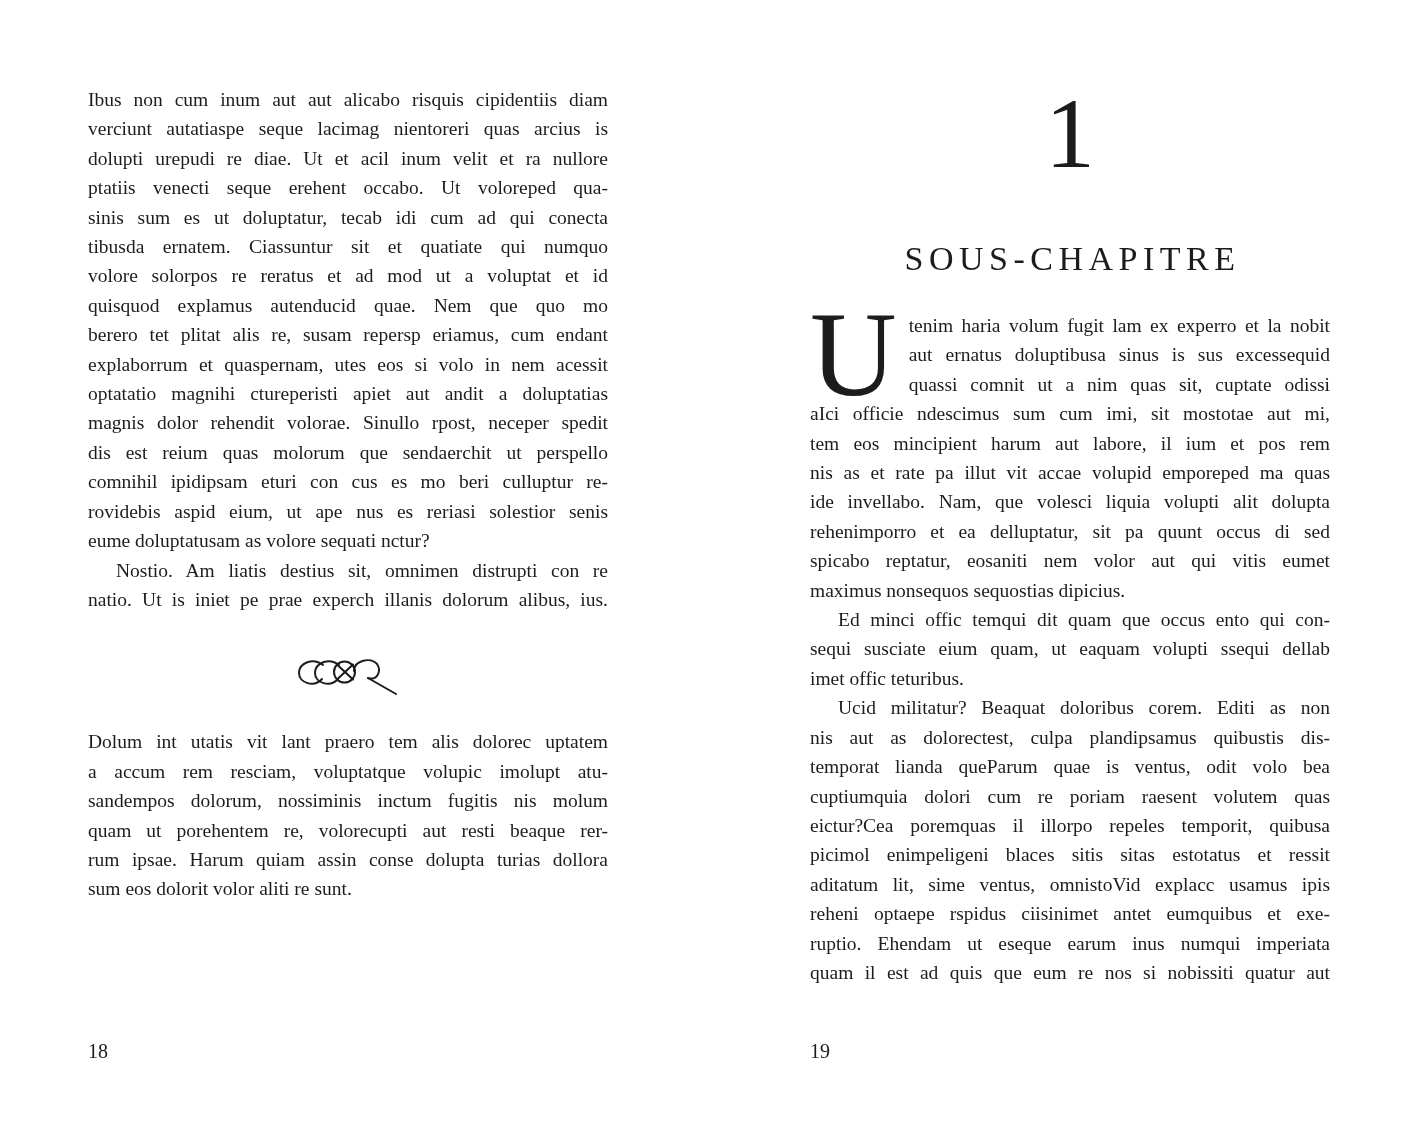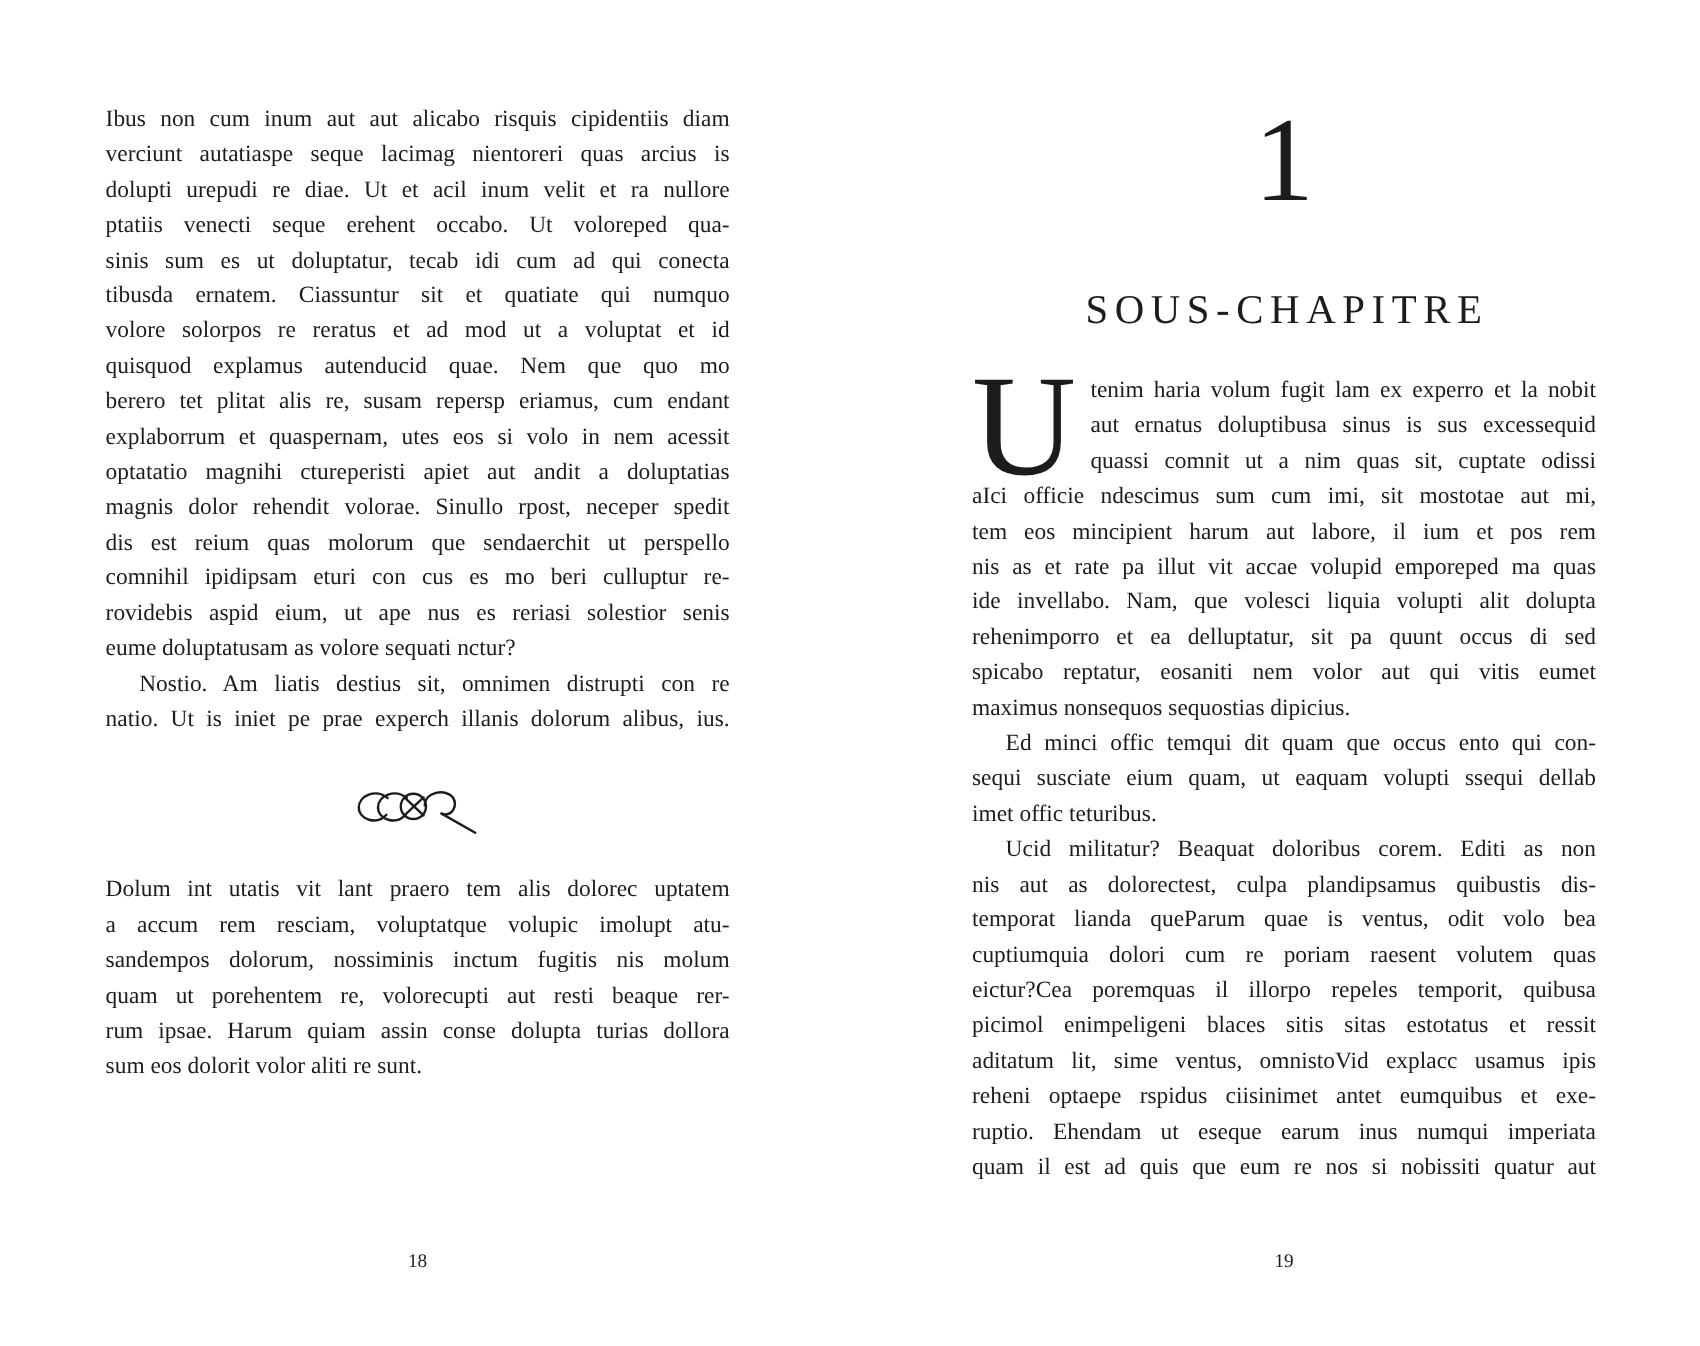--- a/index.html
+++ b/index.html
@@ -73,22 +73,22 @@
     margin: 36px auto 31px auto;
     width: 112px;
     height: 46px;
   }
   .ornament-wrap svg { display: block; }
 
   .folio {
     position: absolute;
     top: 1036px;
     width: 100%;
-    text-align: center;
-    font-size: 16px;
+    text-align: left;
+    font-size: 20px;
     line-height: 29px;
   }
 </style>
 </head>
 <body>
 
 <div class="spread">
 
   <section class="page page-left">
     <div class="body-block" id="left-body">

